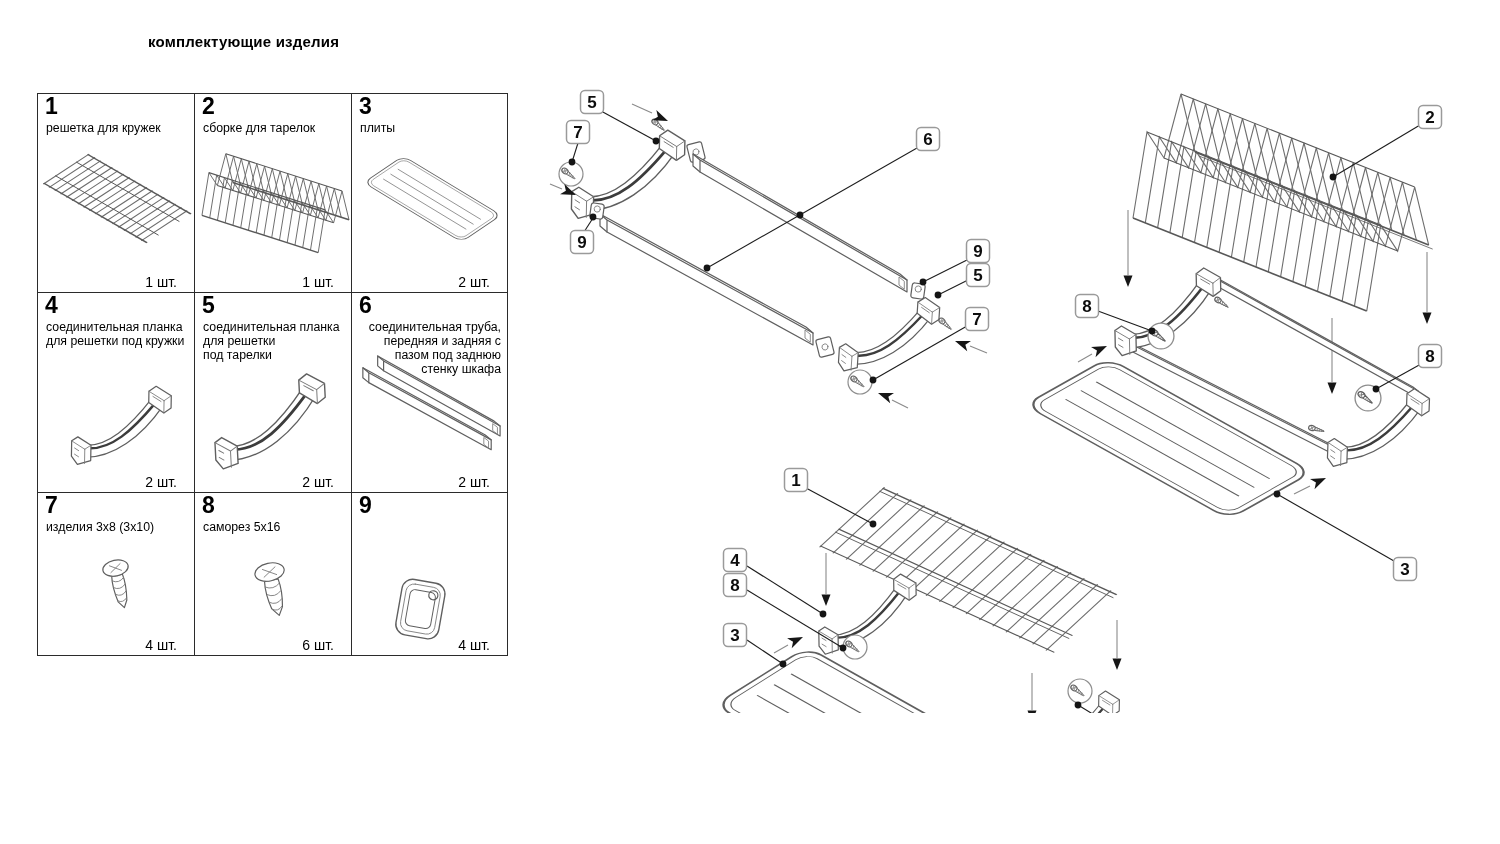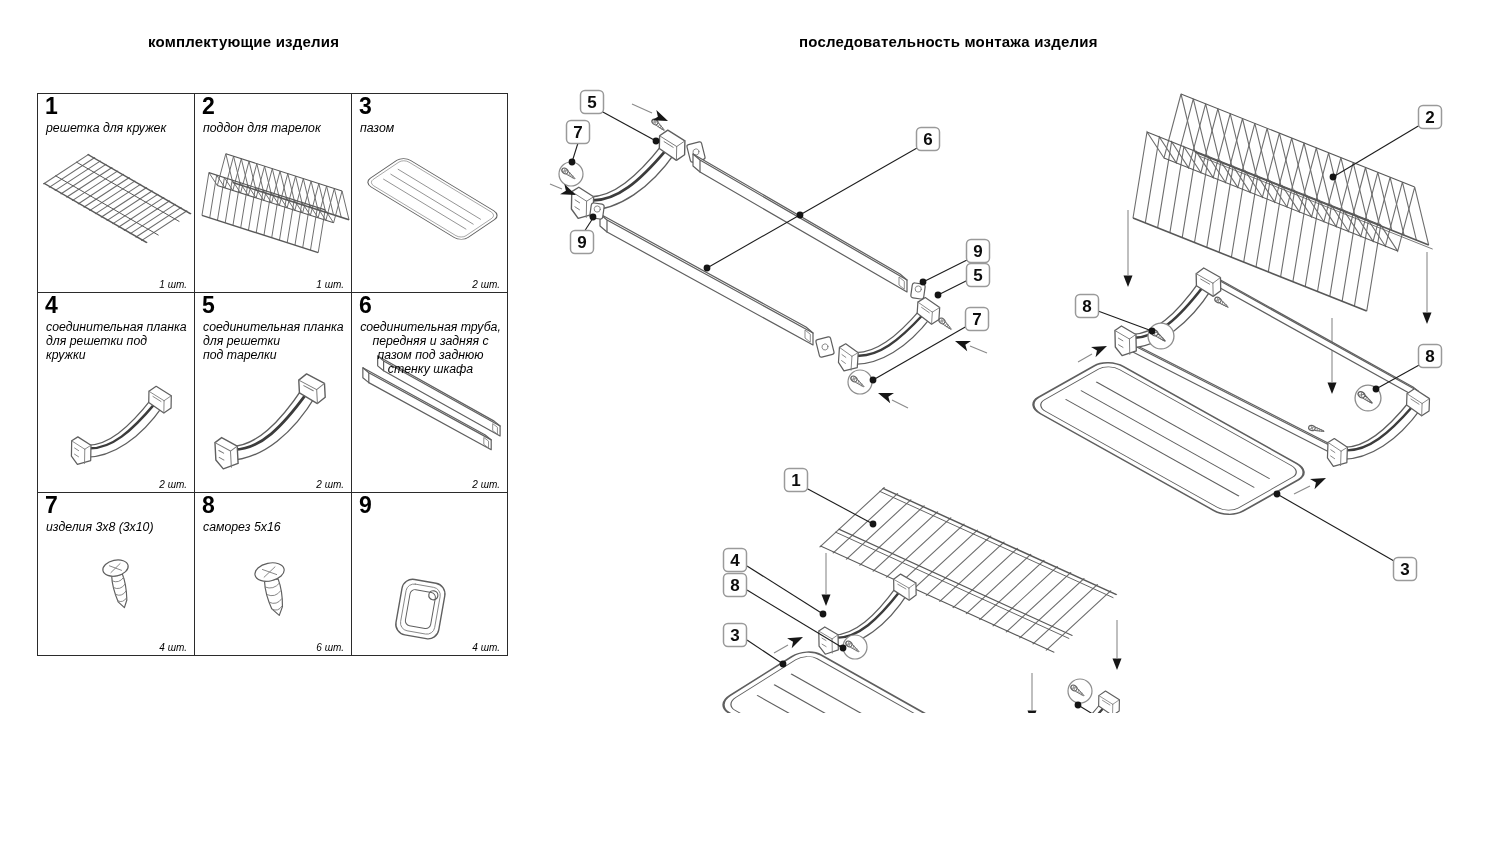--- a/index.html
+++ b/index.html
@@ -8,23 +8,23 @@
   .col-title{position:absolute;top:33px;font-weight:bold;font-size:15px;letter-spacing:.2px;}
   .col-title.lt{left:148px;}
   .col-title.rt{left:799px;}
   .parts-grid{position:absolute;left:37px;top:93px;width:471px;height:563px;
               display:grid;grid-template-columns:157px 157px 155px;
               grid-template-rows:199px 200px 162px;border:1px solid #2b2b2b;box-sizing:border-box;}
   .cell{position:relative;border-right:1px solid #2b2b2b;border-bottom:1px solid #2b2b2b;box-sizing:border-box;}
   .cell:nth-child(3n){border-right:none;}
   .cell:nth-child(n+7){border-bottom:none;}
   .num{position:absolute;left:7px;top:0px;font-size:23px;font-weight:bold;line-height:1.1;}
-  .pname{position:absolute;left:8px;top:27px;right:6px;font-size:12.3px;line-height:1.15;white-space:pre-line;font-style:italic;}
-  .cell-r .pname{text-align:center;}
-  .qty{position:absolute;right:7px;bottom:2px;font-size:10px;font-style:italic;}
+  .pname{position:absolute;left:8px;top:27px;right:6px;font-size:12.3px;line-height:1.15;white-space:pre-line;}
+  .cell-r .pname{text-align:right;}
+  .qty{position:absolute;right:17px;bottom:2px;font-size:14px;}
   .ill{position:absolute;left:0;top:0;width:100%;height:100%;}
   .assembly-svg{position:absolute;left:540px;top:60px;width:960px;height:784px;}
 
   
   .ln{stroke:#5f5f5f;fill:none;stroke-width:1.2;stroke-linecap:round;stroke-linejoin:round;}
   .fillp{fill:#ffffff;stroke:#5f5f5f;stroke-width:1.2;stroke-linejoin:round;}
   .thin{stroke:#7a7a7a;stroke-width:0.85;fill:none;stroke-linecap:round;}
   .accent{stroke:#3c3c3c;stroke-width:2.4;fill:none;stroke-linecap:round;}
   .wire{stroke:#6e6e6e;fill:none;}
   .band{stroke:#6e6e6e;fill:none;}
@@ -36,21 +36,20 @@
   .cnum{font-family:"Liberation Sans",sans-serif;font-size:17px;font-weight:bold;fill:#0d0d0d;text-anchor:middle;}
   .arrowline{stroke:#8a8a8a;stroke-width:1.1;fill:none;}
   .blk{fill:#161616;}
 </style>
 </head>
 <body>
 
 <div class="canvas">
 
   <div class="col-title lt">комплектующие изделия</div>
-  <div class="col-title rt">последовательность монтажа изделия</div>
 
   <svg width="0" height="0" style="position:absolute">
     <defs>
       <g id="bracket">
         <path class="fillp" d="M3,-3 C26,-1 48,-22 69,-50 L80,-43 C60,-13 32,10 1,9 Z"></path>
         <path class="accent" d="M7,0 C30,1 50,-18 72,-45"></path>
         <path class="fillp" d="M-9,-7 L-3,-11 L10,-3 L10,12 L-3,16 L-9,8 Z"></path>
         <path class="thin" d="M-9,-7 L4,1 M4,1 L10,-3 M4,1 L4,15 M-6,0 l4,2.5 M-6,6 l4,2.5"></path>
         <path class="fillp" d="M66,-57 L73,-62 L88,-53 L88,-41 L81,-36 L66,-46 Z"></path>
         <path class="thin" d="M66,-57 L81,-48 M81,-48 L88,-53 M81,-48 L81,-36 M70,-52 l8,4.8"></path>
@@ -124,30 +123,30 @@
           <use href="#vloopC" x="147.2" y="124"></use>
             <use href="#vloopC" x="155" y="126.5"></use>
           <path class="rail" d="M38,89 L155,126.5" style="stroke-width:1.5"></path>
           <path class="rail" d="M31,60 L148,97.5" style="stroke-width:1.1"></path>
           <path class="rail" d="M22.5,92 L139.5,129.5" style="stroke-width:1.1"></path>
           <path class="rail" d="M14,79 L131,116.5" style="stroke-width:1.1"></path>
           <path class="rail" d="M7,122 L124,159.5" style="stroke-width:1.5"></path>
         </g>
       </svg>
       <div class="num">2</div>
-      <div class="pname">поддон для тарелок</div>
+      <div class="pname">сборке для тарелок</div>
       <div class="qty">1 шт.</div>
     </div>
 
     <div class="cell">
       <svg class="ill" viewBox="0 0 157 199">
         <use href="#tray" transform="matrix(0.495,0.30,-0.435,0.293,52,62)"></use>
       </svg>
       <div class="num">3</div>
-      <div class="pname">пазом</div>
+      <div class="pname">плиты</div>
       <div class="qty">2 шт.</div>
     </div>
 
     <div class="cell">
       <svg class="ill" viewBox="0 0 157 200">
         <use href="#bracket" transform="translate(43,156) rotate(1) scale(1.025)"></use>
       </svg>
       <div class="num">4</div>
       <div class="pname">соединительная планка
 для решетки под кружки</div>

